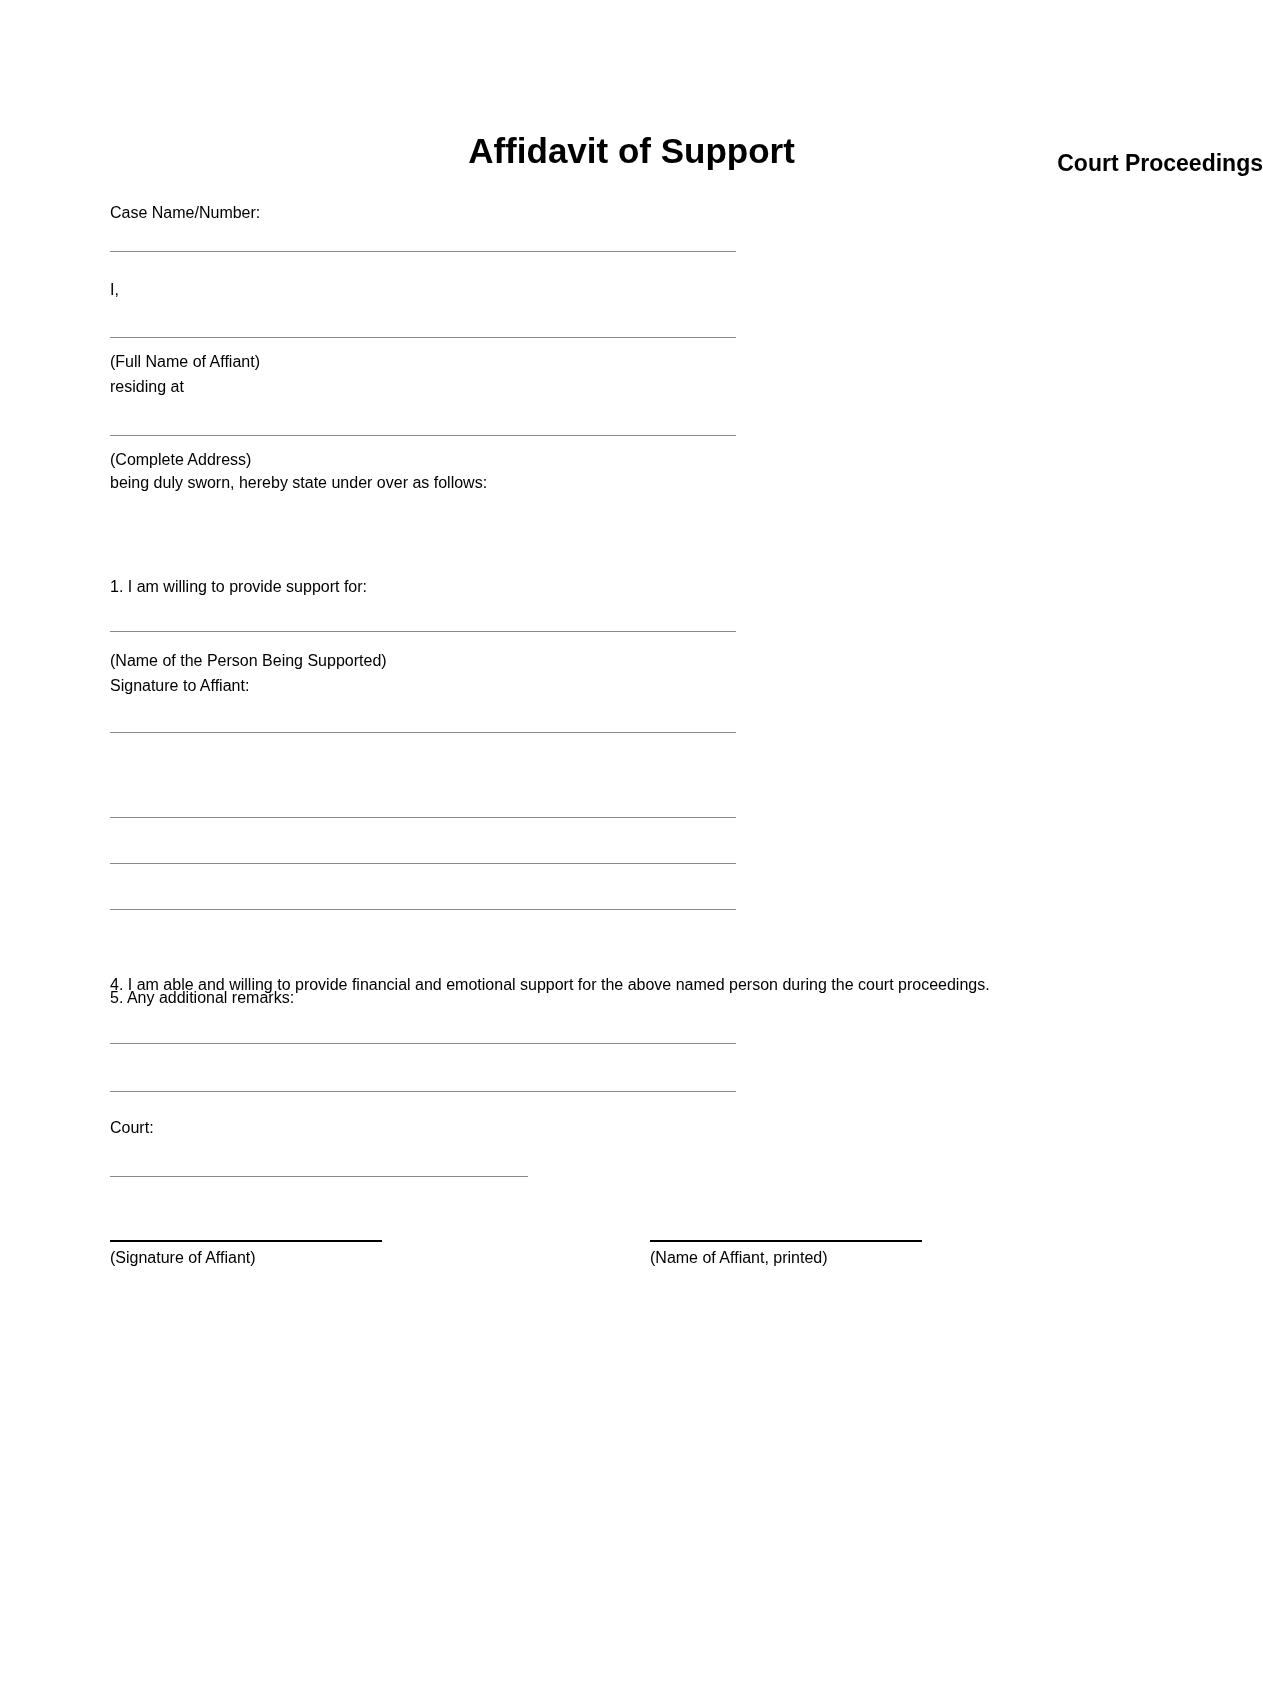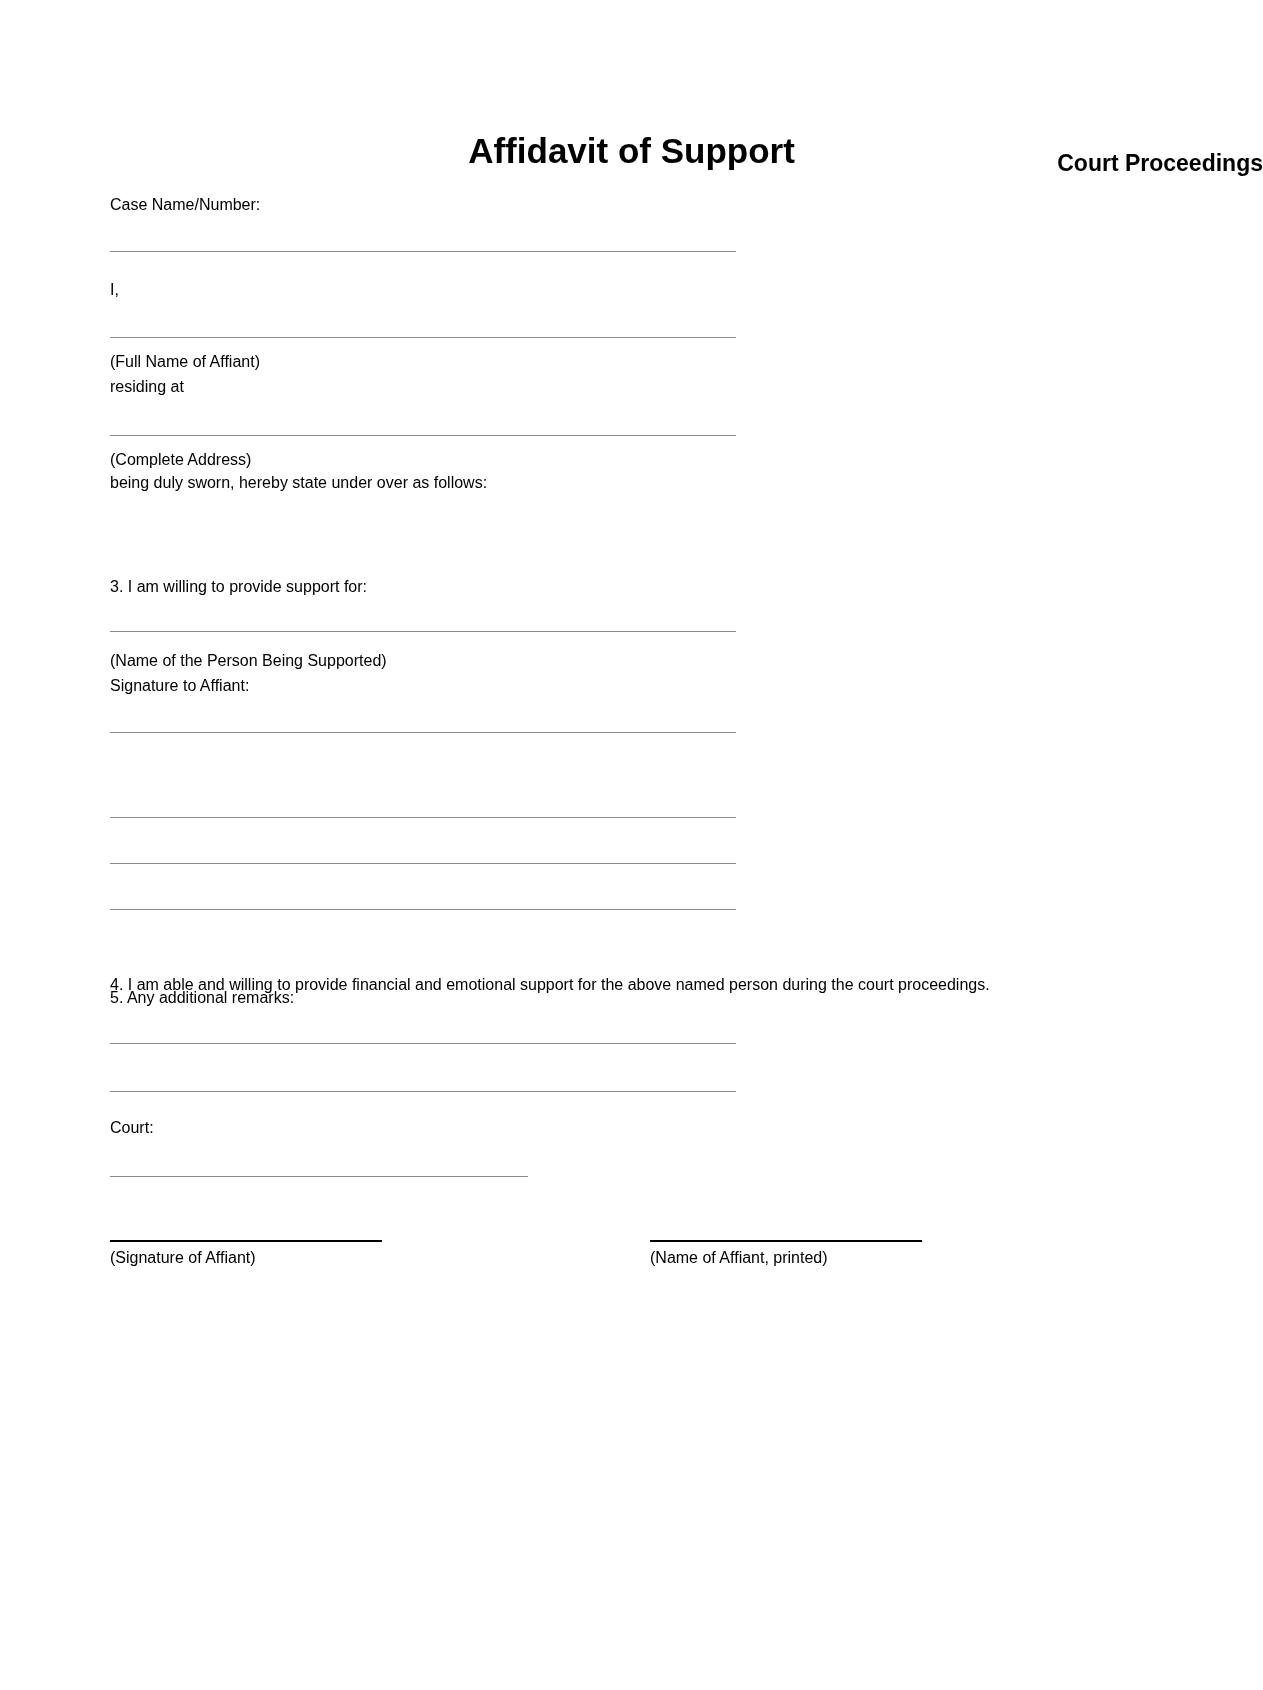--- a/index.html
+++ b/index.html
@@ -68,35 +68,35 @@
   }
 </style>
 </head>
 <body>
 
 <div class="page" style="--bg: #ffffff; --text: #000000; --field-line: #8a8a8a; --sig-line: #000000;">
 
   <div class="doc-title">Affidavit of Support</div>
   <div class="doc-subtitle">Court Proceedings</div>
 
-  <div class="txt" style="top:195px">Case Name/Number:</div>
+  <div class="txt" style="top:203px">Case Name/Number:</div>
   <div class="field-line" style="top:251px"></div>
 
   <div class="txt" style="top:280px">I,</div>
   <div class="field-line" style="top:337px"></div>
   <div class="txt" style="top:352px">(Full Name of Affiant)</div>
 
   <div class="txt" style="top:377px">residing at</div>
   <div class="field-line" style="top:435px"></div>
   <div class="txt" style="top:450px">(Complete Address)</div>
 
   <div class="txt" style="top:473px">being duly sworn, hereby state under over as follows:</div>
 
 
-  <div class="txt" style="top:577px">3. I am willing to provide support for:</div>
+  <div class="txt" style="top:577px">1. I am willing to provide support for:</div>
   <div class="field-line" style="top:631px"></div>
   <div class="txt" style="top:651px">(Name of the Person Being Supported)</div>
 
   <div class="txt" style="top:676px">Signature to Affiant:</div>
   <div class="field-line" style="top:732px"></div>
 
   <div class="field-line" style="top:817px"></div>
   <div class="field-line" style="top:863px"></div>
   <div class="field-line" style="top:909px"></div>
 

